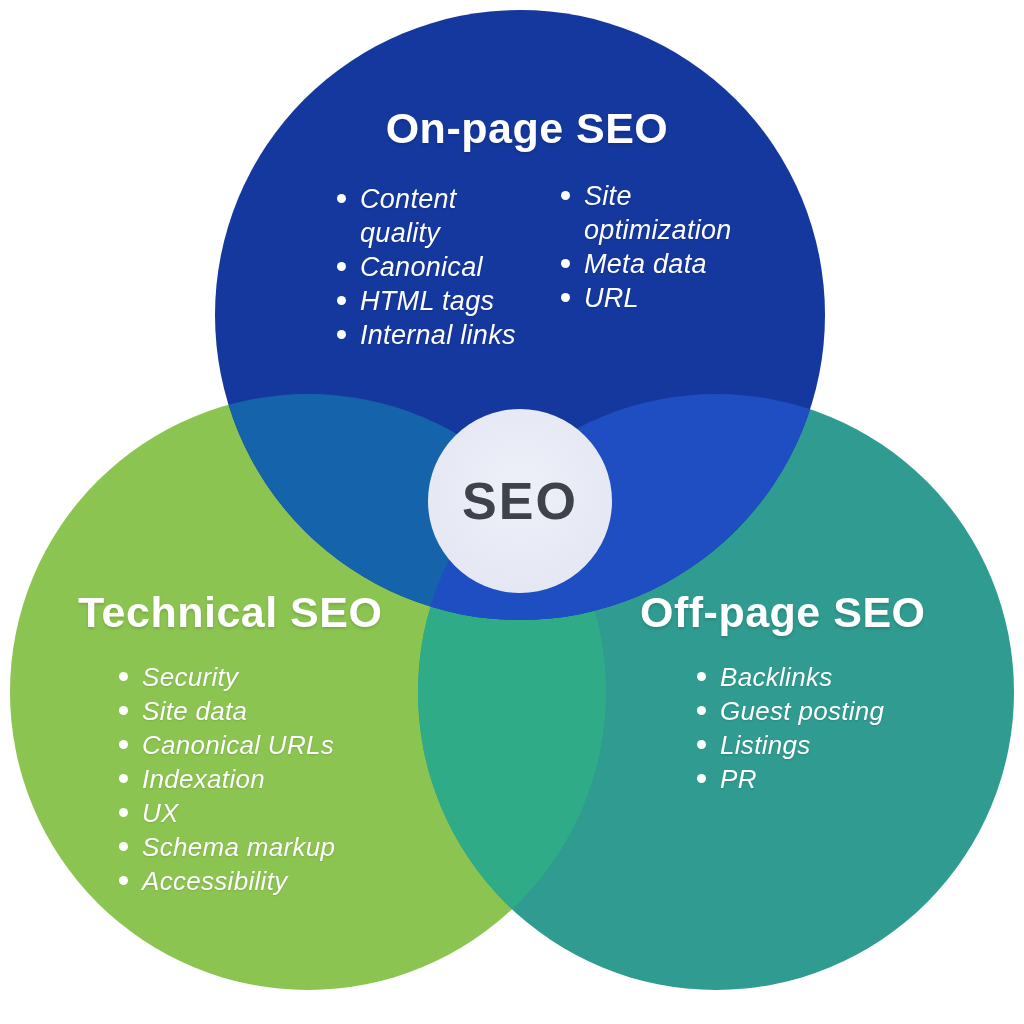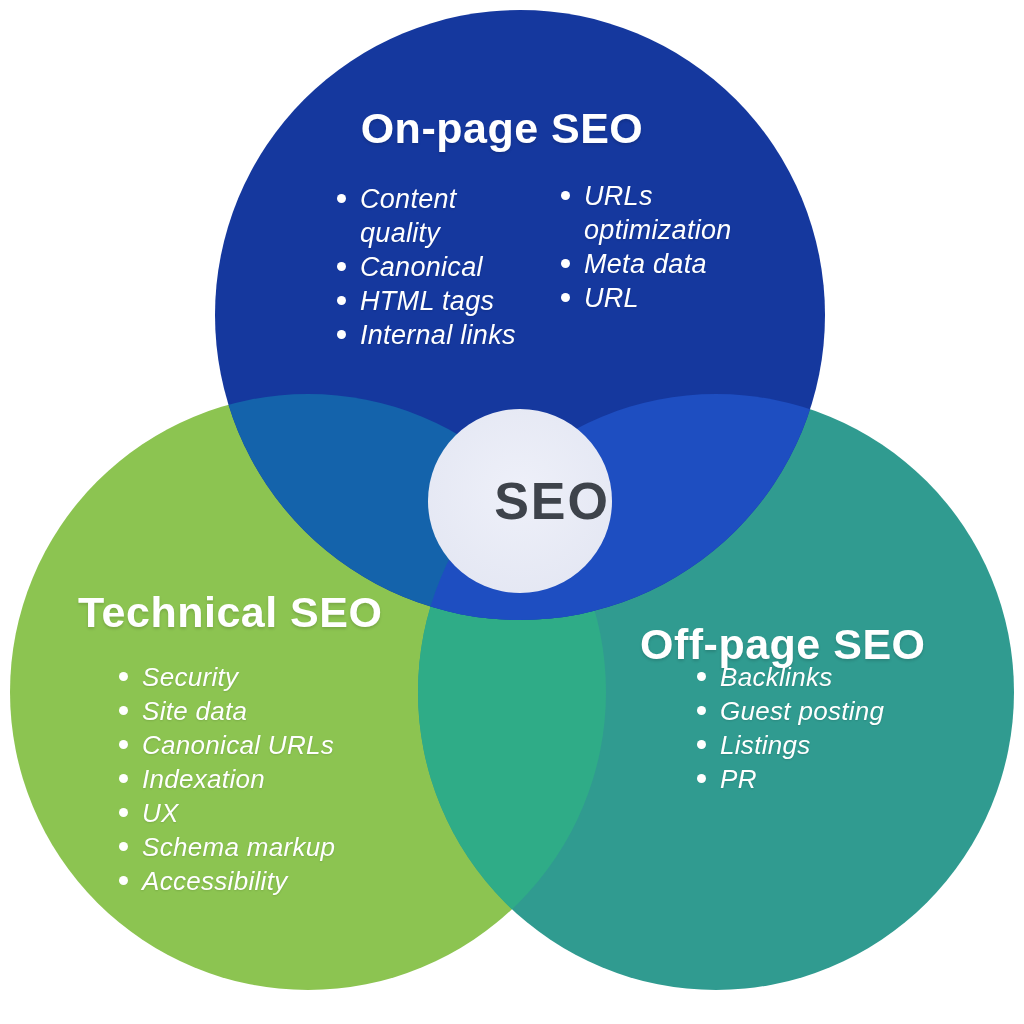--- a/index.html
+++ b/index.html
@@ -15,23 +15,23 @@
 
   .overlay { position: absolute; color: #ffffff; }
 
   .circle-title {
     font-size: 43px;
     font-weight: 700;
     letter-spacing: 0.5px;
     white-space: nowrap;
     text-shadow: 0 2px 3px rgba(0,0,0,0.14);
   }
-  .title-onpage   { left: 302px; top: 104px; width: 400px; text-align: center; }
+  .title-onpage   { left: 327px; top: 104px; width: 400px; text-align: center; }
   .title-technical{ left: 78px;  top: 588px; }
-  .title-offpage  { left: 640px; top: 620px; }
+  .title-offpage  { left: 640px; top: 588px; }
 
   ul.bullet-list {
     list-style: none;
     margin: 12px;
     padding: 0;
     font-style: italic;
   }
   ul.bullet-list li {
     position: relative;
     line-height: 34px;
@@ -52,21 +52,21 @@
   .list-onpage-left  { left: 348px; top: 170px; width: 175px; font-size: 27px; }
   .list-onpage-right { left: 572px; top: 167px; width: 200px; font-size: 27px; }
   .list-technical    { left: 130px; top: 648px; width: 260px; font-size: 26px; }
   .list-offpage      { left: 708px; top: 648px; width: 230px; font-size: 26px; }
 
   .seo-label {
     position: absolute;
     left: 430px;
     top: 471px;
     width: 180px;
-    text-align: right;
+    text-align: center;
     font-size: 52px;
     font-weight: 700;
     letter-spacing: 2px;
     color: #3E434B;
   }
 </style>
 </head>
 <body>
 
 <div class="canvas">
@@ -107,21 +107,21 @@
   <div class="overlay circle-title title-onpage">On-page SEO</div>
 
   <ul class="overlay bullet-list list-onpage-left">
     <li>Content quality</li>
     <li>Canonical</li>
     <li>HTML tags</li>
     <li>Internal links</li>
   </ul>
 
   <ul class="overlay bullet-list list-onpage-right">
-    <li>URLs optimization</li>
+    <li>Site optimization</li>
     <li>Meta data</li>
     <li>URL</li>
   </ul>
 
   <div class="overlay circle-title title-technical">Technical SEO</div>
 
   <ul class="overlay bullet-list list-technical">
     <li>Security</li>
     <li>Site data</li>
     <li>Canonical URLs</li>

